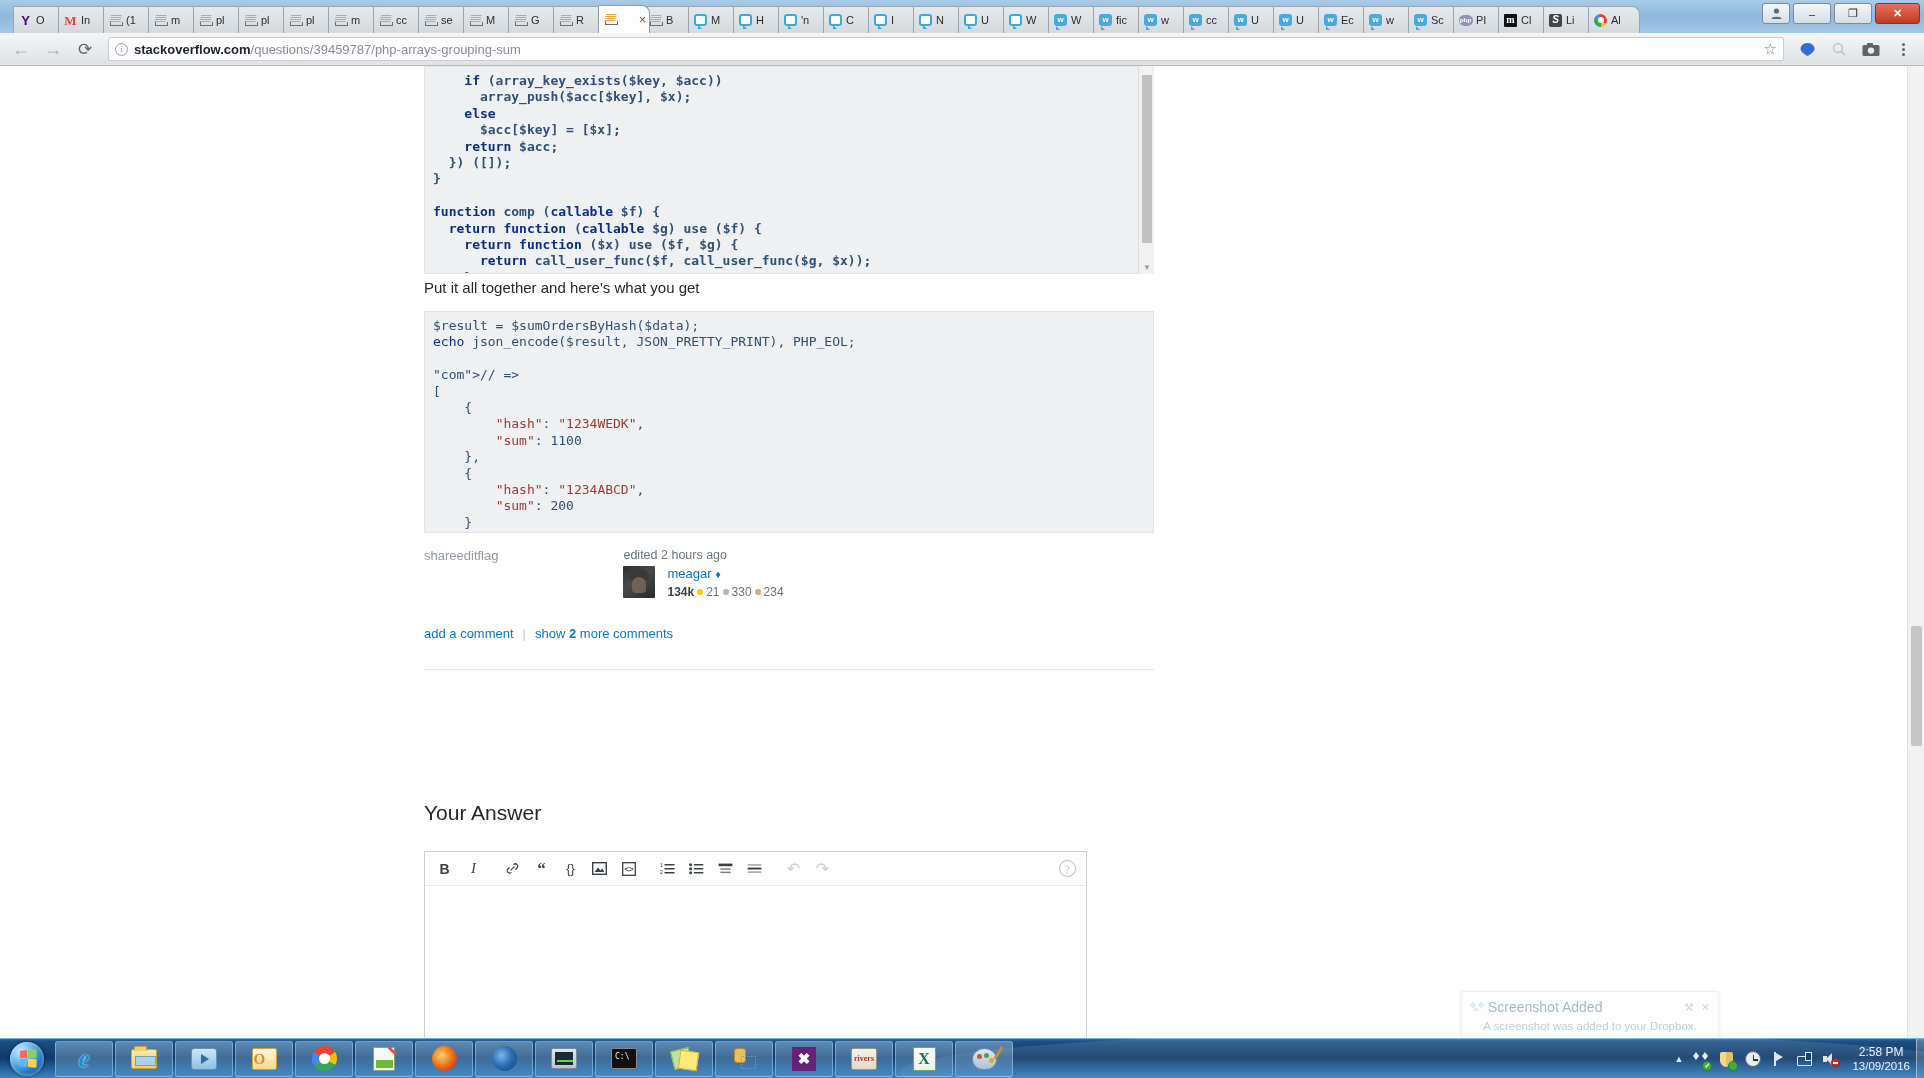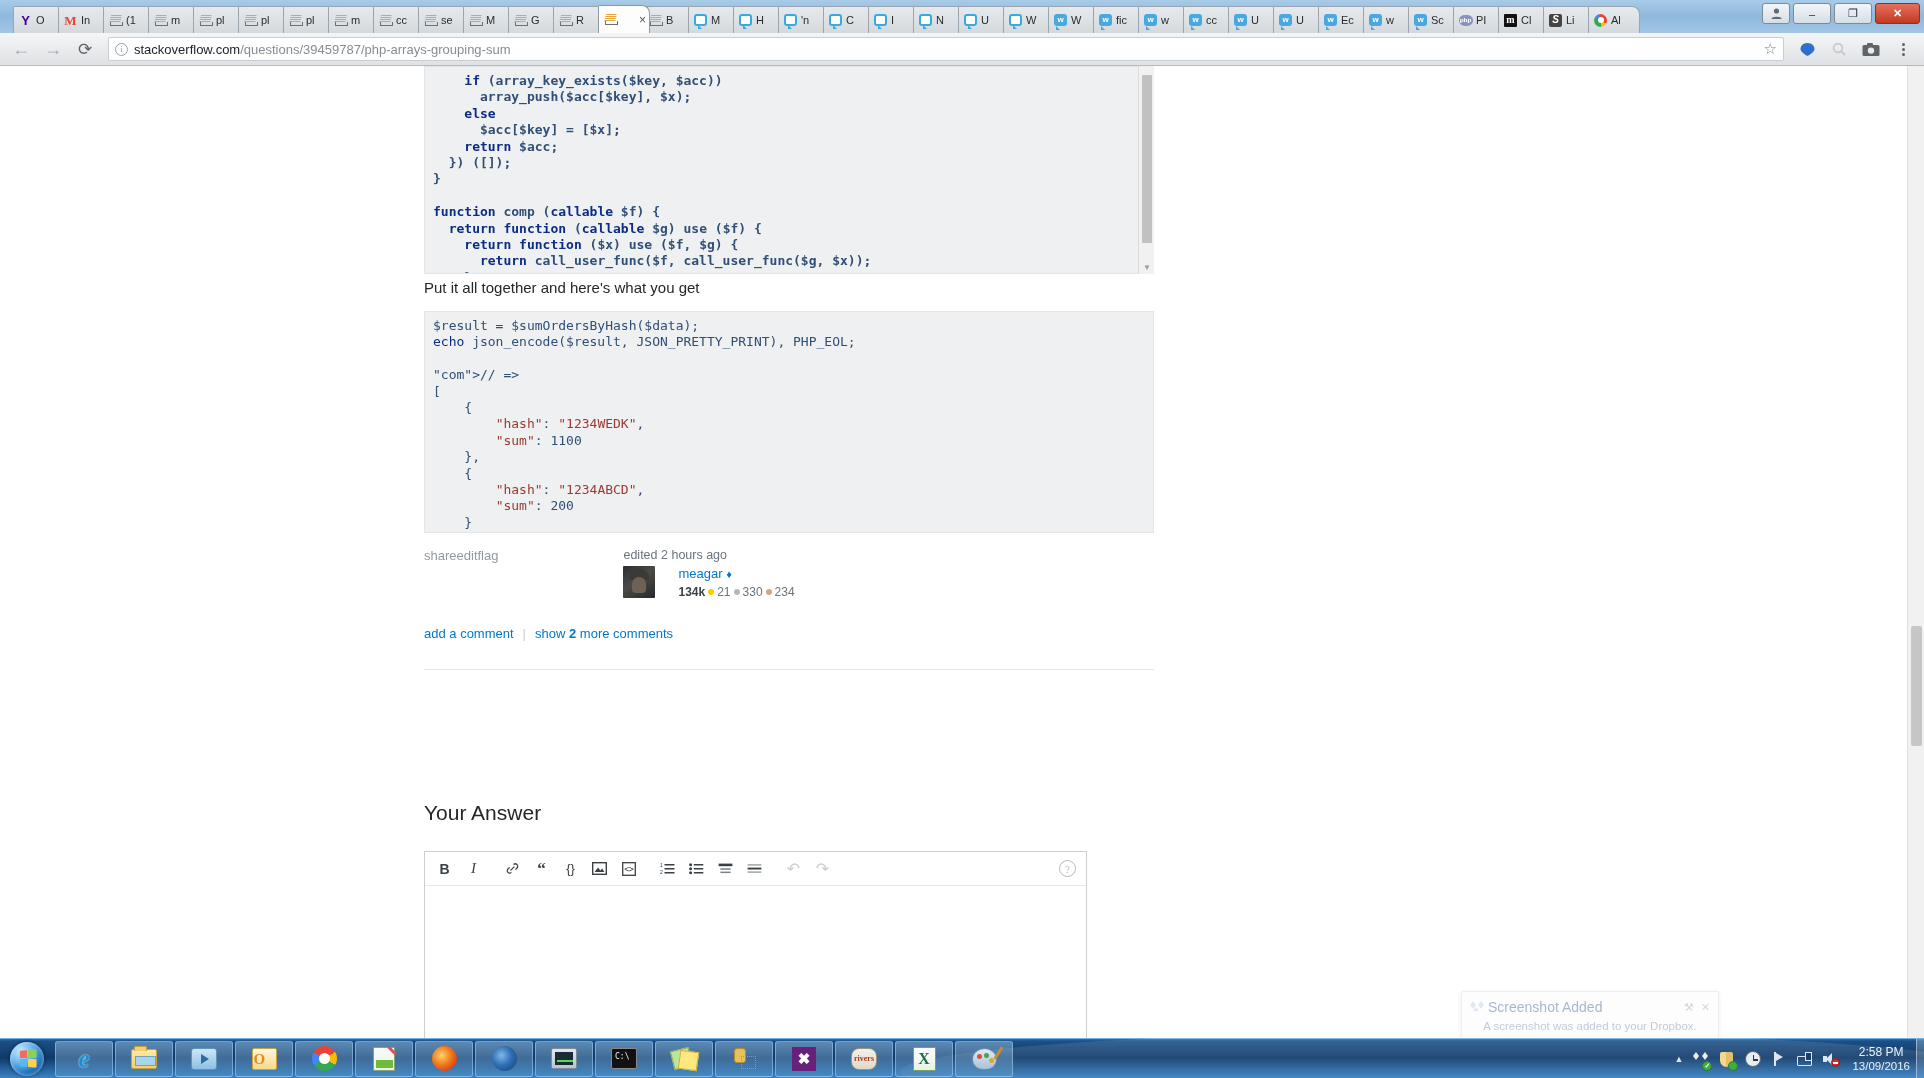--- a/index.html
+++ b/index.html
@@ -79,21 +79,21 @@
   }
   .nav-btn { width:26px;height:26px;display:flex;align-items:center;justify-content:center;color:#a6acb2;font-size:18px;}
   .nav-btn.reload{color:#5f6469;font-size:17px;}
   .omnibox {
     flex:1 1 auto; height:24px; background:#fff; border:1px solid #c9cdd1; border-radius:2px;
     display:flex; align-items:center; padding:0 6px; gap:6px; margin:0 4px;
   }
   .info-icon{width:13px;height:13px;border:1.3px solid #9aa0a6;border-radius:50%;color:#9aa0a6;font-size:9px;
     display:flex;align-items:center;justify-content:center;font-family:"Liberation Serif",serif;flex:0 0 13px;}
   .url-text{font-size:13px;color:#888c90;white-space:nowrap;}
-  .url-text b{color:#20242a;font-weight:normal;}
+  .url-text b{color:#20242a;font-weight:bold;}
   .star-icon{font-size:15px;color:#7b8187;margin-left:auto;}
   .tb-icon{width:26px;height:26px;display:flex;align-items:center;justify-content:center;}
   .menu-dots{display:flex;flex-direction:column;gap:2px;align-items:center;}
   .menu-dots i{width:3px;height:3px;background:#5f6469;border-radius:50%;display:block;}
 
   
   .viewport{position:absolute; top:66px; left:0; width:1924px; height:988px; background:#fff; overflow:hidden;}
   .page{position:absolute; left:0; top:0; width:1906px;}
   .content{ margin-left:424px; width:730px; }
 
@@ -116,21 +116,21 @@
   .para{font-size:15px;color:#242729;line-height:19px;}
   h2.your-answer{font-size:21px;font-weight:normal;color:#242729;}
 
   
   .postmeta{display:flex;align-items:flex-start;}
   .actions{font-size:13px;color:#9199a1;display:flex;}
   .actions span{cursor:pointer;}
   .usercard{width:195px;}
   .usercard .when{font-size:12.5px;color:#6a737c;margin-bottom:4px;}
   .usercard .when.answered{color:#6a737c;}
-  .uc-row{display:flex;gap:23px;align-items:flex-start;}
+  .uc-row{display:flex;gap:12px;align-items:flex-start;}
   .avatar{width:32px;height:32px;flex:0 0 32px;border-radius:1px;overflow:hidden;position:relative;}
   .av-meagar{background:linear-gradient(145deg,#2b2f33 0%,#4a4a48 45%,#25282b 100%);}
   .av-meagar::after{content:"";position:absolute;left:9px;top:11px;width:14px;height:16px;border-radius:7px 7px 4px 4px;background:#6f6154;}
   .av-meagar::before{content:"";position:absolute;left:6px;top:3px;width:20px;height:11px;border-radius:9px 9px 3px 3px;background:#3b3a36;}
   .av-naomik{background:linear-gradient(150deg,#9ccc5a 0%,#6ea832 55%,#4d7f24 100%);}
   .av-naomik::after{content:"";position:absolute;left:7px;top:10px;width:19px;height:12px;border-radius:9px/6px;background:#1b1b1b;transform:rotate(-12deg);}
   .av-naomik::before{content:"";position:absolute;left:4px;top:14px;width:9px;height:4px;background:#1b1b1b;border-radius:2px;transform:rotate(-20deg);}
   .uname{font-size:13px;color:#0077cc;line-height:15px;}
   .dia{color:#0077cc;font-size:11px;}
   .rep{font-size:12px;color:#6a737c;line-height:16px;display:flex;align-items:center;gap:3px;margin-top:2px;text-align:center;}
@@ -224,21 +224,21 @@
   .ic-taskmgr::after{content:"";position:absolute;left:3px;top:3px;right:3px;bottom:3px;background:#1d2a33;}
   .ic-taskmgr::before{content:"";position:absolute;left:5px;bottom:6px;width:16px;height:2px;background:#4ee04e;z-index:2;box-shadow:0 -4px 0 -1px #4ee04e;}
   .ic-cmd{width:26px;height:21px;background:#111;border:1px solid #888;border-radius:2px;color:#eee;font-family:"DejaVu Sans Mono",monospace;font-size:8px;display:flex;align-items:flex-start;padding:3px 0 0 3px;}
   .ic-sticky{width:25px;height:23px;position:relative;}
   .ic-sticky::before{content:"";position:absolute;left:0;top:2px;width:17px;height:17px;background:#bfe39b;border:1px solid #86b05f;transform:rotate(-14deg);}
   .ic-sticky::after{content:"";position:absolute;left:7px;top:4px;width:17px;height:17px;background:#ffe97f;border:1px solid #cfae3e;transform:rotate(8deg);}
   .ic-db{width:25px;height:23px;position:relative;}
   .ic-db::before{content:"";position:absolute;left:2px;top:1px;width:10px;height:13px;background:#e8c15a;border:1px solid #b48f2c;border-radius:4px/3px;}
   .ic-db::after{content:"";position:absolute;right:1px;bottom:1px;width:13px;height:11px;border:1.5px dotted #7fae4e;}
   .ic-vs{width:24px;height:24px;background:#68217a;display:flex;align-items:center;justify-content:center;color:#fff;font-size:15px;font-weight:bold;}
-  .ic-rivers{width:26px;height:22px;background:linear-gradient(to bottom,#f3f1ea,#ded9cc);border:1px solid #a0937c;border-radius:8px;
+  .ic-rivers{width:26px;height:22px;background:linear-gradient(to bottom,#f3f1ea,#ded9cc);border:1px solid #a0937c;border-radius:2px;
     display:flex;align-items:center;justify-content:center;color:#b7341f;font-size:8px;font-weight:bold;font-family:"Liberation Serif",serif;}
   .ic-excel{width:23px;height:24px;background:linear-gradient(to bottom,#fdfdfd,#e8f3e2);border:1px solid #76a35f;position:relative;display:flex;align-items:center;justify-content:center;}
   .ic-excel::after{content:"X";color:#1e7145;font-size:16px;font-weight:bold;font-family:"Liberation Serif",serif;}
   .ic-paint{width:25px;height:22px;border-radius:50% 50% 45% 45%;background:linear-gradient(to bottom,#dfe9f2,#a9c2d8);border:1px solid #6f8ca6;position:relative;}
   .ic-paint::before{content:"";position:absolute;left:4px;top:5px;width:5px;height:5px;border-radius:50%;background:#d94f3d;box-shadow:7px -1px 0 #4aa34a, 12px 4px 0 #d9a93d;}
   .ic-paint::after{content:"";position:absolute;right:-4px;top:-3px;width:3px;height:14px;background:#c98a3a;transform:rotate(32deg);}
 
   .tray{position:absolute;right:8px;top:0;height:40px;display:flex;align-items:center;gap:9px;z-index:3;}
   .tray-arrow{color:#dbe8f4;font-size:9px;}
   .tray-ic{width:17px;height:17px;position:relative;display:flex;align-items:center;justify-content:center;}

